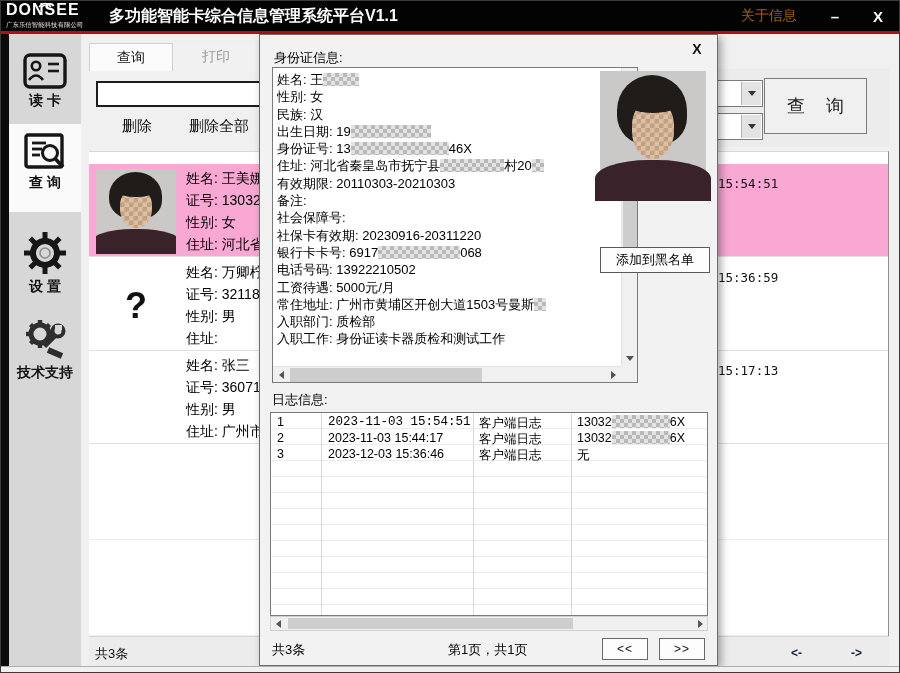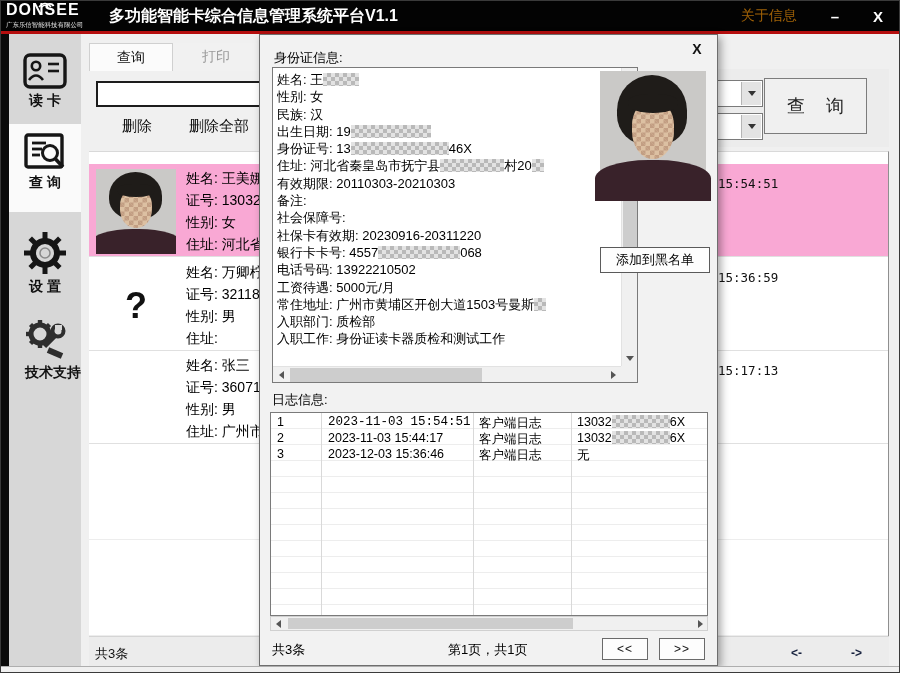--- a/index.html
+++ b/index.html
@@ -197,21 +197,21 @@
           <line x1="8.2" y1="8.2" x2="13.8" y2="13.8"></line>
             <line x1="32.2" y1="32.2" x2="37.8" y2="37.8"></line>
           <line x1="8.2" y1="37.8" x2="13.8" y2="32.2"></line>
             <line x1="32.2" y1="13.8" x2="37.8" y2="8.2"></line>
         </g>
         <circle cx="23" cy="23" r="12" fill="none" stroke="#161616" stroke-width="6"></circle>
         <circle cx="23" cy="23" r="5" fill="#d7d7d7" stroke="#8a8a8a" stroke-width="1.5"></circle>
       </svg>
       <div class="side-label">设 置</div>
     </div>
-    <div class="side-item" style="top:274px; height:70px;text-align:right;">
+    <div class="side-item" style="top:274px; height:70px;">
       <svg class="side-icon" width="46" height="46" viewBox="0 0 46 46">
         <g stroke="#2e2e2e" stroke-width="4.4" fill="none">
           <line x1="18" y1="4" x2="18" y2="10"></line>
             <line x1="18" y1="26" x2="18" y2="32"></line>
           <line x1="4" y1="18" x2="10" y2="18"></line>
             <line x1="26" y1="18" x2="32" y2="18"></line>
           <line x1="8.5" y1="8.5" x2="12.5" y2="12.5"></line>
             <line x1="23.5" y1="23.5" x2="27.5" y2="27.5"></line>
           <line x1="8.5" y1="27.5" x2="12.5" y2="23.5"></line>
             <line x1="23.5" y1="12.5" x2="27.5" y2="8.5"></line>
@@ -301,21 +301,21 @@
           <div class="t-line"><span>姓名: 王</span><span class="mosaic" style="width: 36px;"></span></div>
           <div class="t-line"><span>性别: 女</span></div>
           <div class="t-line"><span>民族: 汉</span></div>
           <div class="t-line"><span>出生日期: 19</span><span class="mosaic" style="width: 80px;"></span></div>
           <div class="t-line"><span>身份证号: 13</span><span class="mosaic" style="width: 98px;"></span><span>46X</span></div>
           <div class="t-line"><span>住址: 河北省秦皇岛市抚宁县</span><span class="mosaic" style="width: 64px;"></span><span>村20</span><span class="mosaic" style="width: 12px;"></span></div>
           <div class="t-line"><span>有效期限: 20110303-20210303</span></div>
           <div class="t-line"><span>备注:</span></div>
           <div class="t-line"><span>社会保障号:</span></div>
           <div class="t-line"><span>社保卡有效期: 20230916-20311220</span></div>
-          <div class="t-line"><span>银行卡卡号: 4557</span><span class="mosaic" style="width: 82px;"></span><span>068</span></div>
+          <div class="t-line"><span>银行卡卡号: 6917</span><span class="mosaic" style="width: 82px;"></span><span>068</span></div>
           <div class="t-line"><span>电话号码: 13922210502</span></div>
           <div class="t-line"><span>工资待遇: 5000元/月</span></div>
           <div class="t-line"><span>常住地址: 广州市黄埔区开创大道1503号曼斯</span><span class="mosaic" style="width: 12px;"></span></div>
           <div class="t-line"><span>入职部门: 质检部</span></div>
           <div class="t-line"><span>入职工作: 身份证读卡器质检和测试工作</span></div>
         </div>
       <div class="vscroll">
         <div class="sb-btn" style="top:0;">
             <div class="tri-up2"></div>
           </div>

